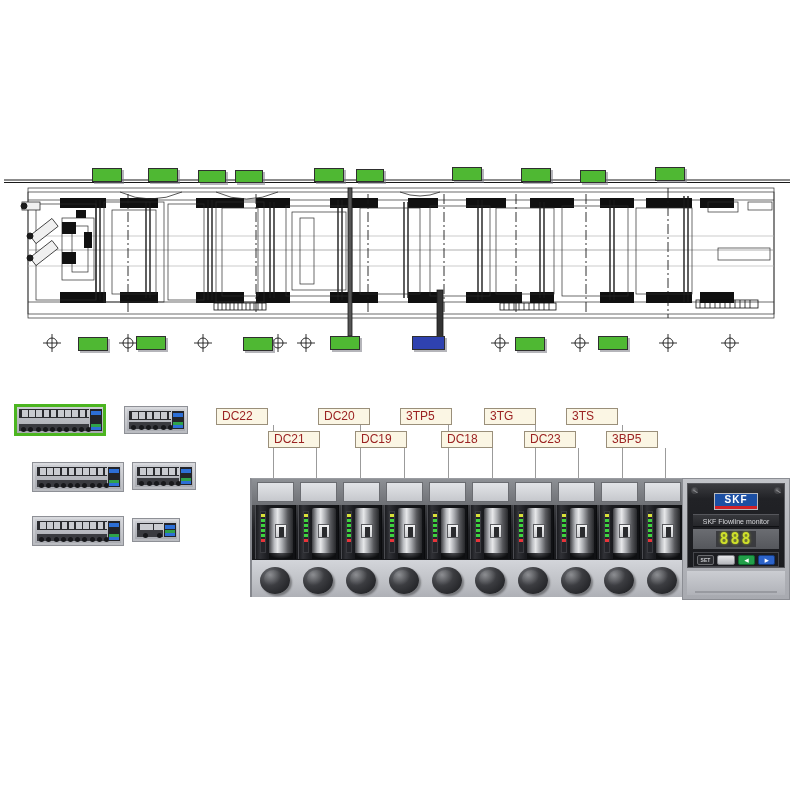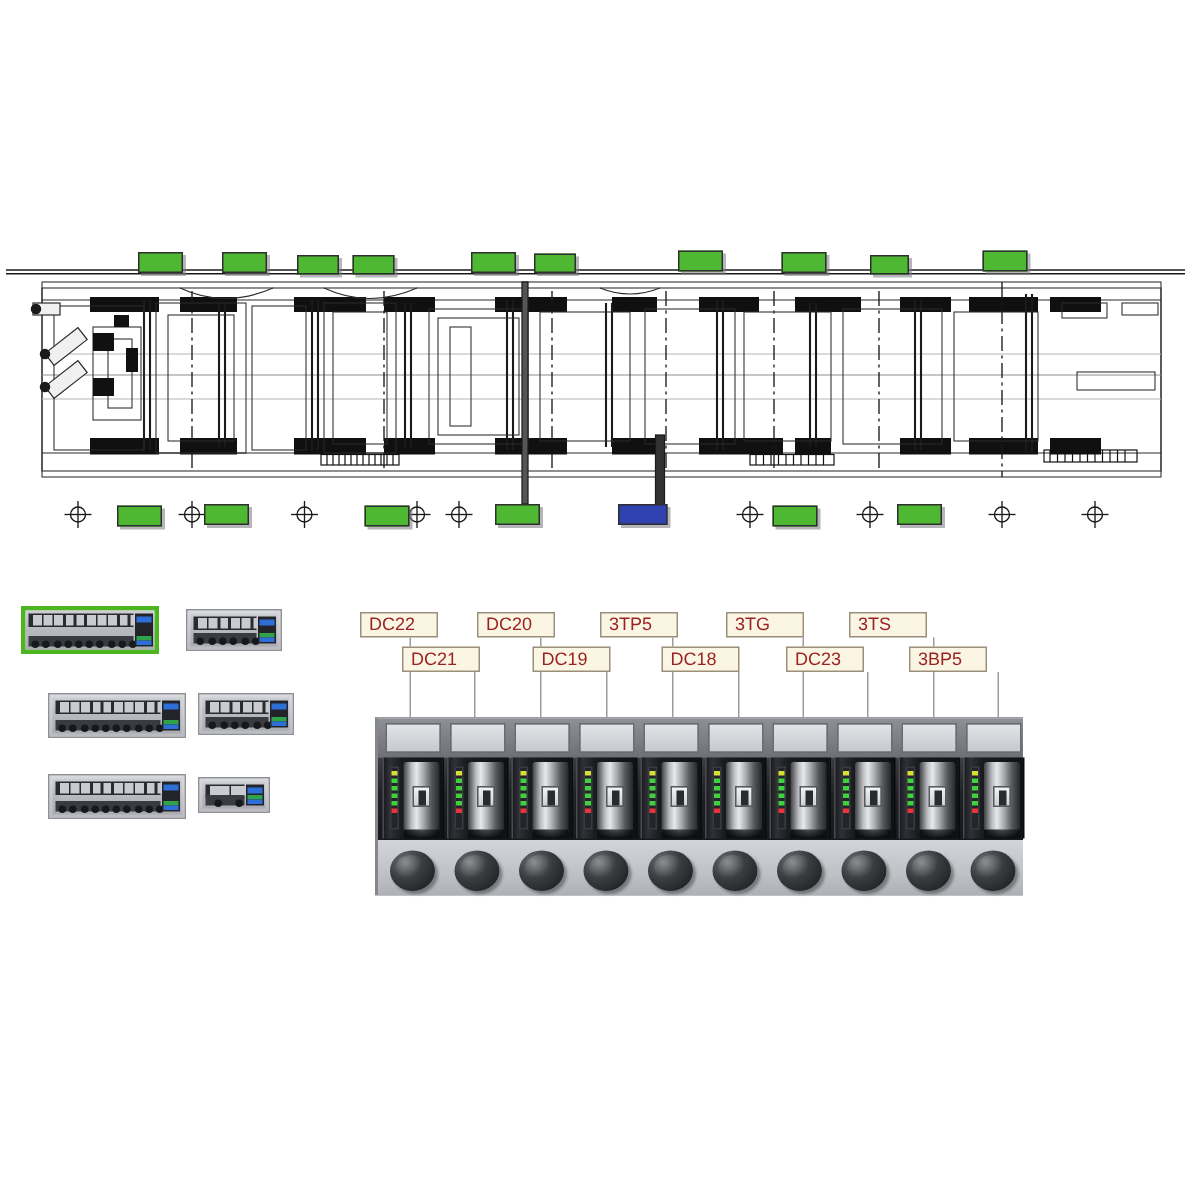--- a/index.html
+++ b/index.html
@@ -638,21 +638,21 @@
           <div class="t-ctrl">
             <div class="t-ctrl-led"></div>
             <div class="t-ctrl-g"></div>
             <div class="t-ctrl-b"></div>
           </div>
         </div>
       </div>
     </div>
 
   <div id="callouts" style="position:absolute; left:0; top:0; width:800px; height:800px; pointer-events:none;">
-      <div class="callout" style="left: 240px; top: 408px; width: 52px;">DC22</div>
+      <div class="callout" style="left: 216px; top: 408px; width: 52px;">DC22</div>
       <div class="leader" style="left: 273px; top: 425px; height: 53px;"></div>
       <div class="callout" style="left: 318px; top: 408px; width: 52px;">DC20</div>
       <div class="leader" style="left: 360px; top: 425px; height: 53px;"></div>
       <div class="callout" style="left: 400px; top: 408px; width: 52px;">3TP5</div>
       <div class="leader" style="left: 448px; top: 425px; height: 53px;"></div>
       <div class="callout" style="left: 484px; top: 408px; width: 52px;">3TG</div>
       <div class="leader" style="left: 535px; top: 425px; height: 53px;"></div>
       <div class="callout" style="left: 566px; top: 408px; width: 52px;">3TS</div>
       <div class="leader" style="left: 622px; top: 425px; height: 53px;"></div>
       <div class="callout" style="left: 268px; top: 431px; width: 52px;">DC21</div>
@@ -852,16 +852,41 @@
           <div class="knob" style="left: 137px;"></div>
           <div class="knob" style="left: 180px;"></div>
           <div class="knob" style="left: 223px;"></div>
           <div class="knob" style="left: 266px;"></div>
           <div class="knob" style="left: 309px;"></div>
           <div class="knob" style="left: 352px;"></div>
           <div class="knob" style="left: 395px;"></div>
         </div>
     </div>
 
+    <div id="skf">
+      <div class="skf-face">
+        <div class="screw" style="left:3px; top:3px;"></div>
+        <div class="screw" style="right:3px; top:3px;"></div>
+
+        <div class="skf-logo">
+          <div class="skf-logo-blue">SKF</div>
+          <div class="skf-logo-red"></div>
+        </div>
+
+        <div class="skf-sub">SKF Flowline monitor</div>
+
+        <div class="skf-disp">
+          <span class="digits">888</span>
+        </div>
+
+        <div class="skf-btns">
+          <div class="btn set">SET</div>
+          <div class="btn blank"></div>
+          <div class="btn left">◀</div>
+          <div class="btn right">▶</div>
+        </div>
+      </div>
+      <div class="skf-foot"></div>
+    </div>
 
   </div>
 
 </div>
 
 </body></html>

